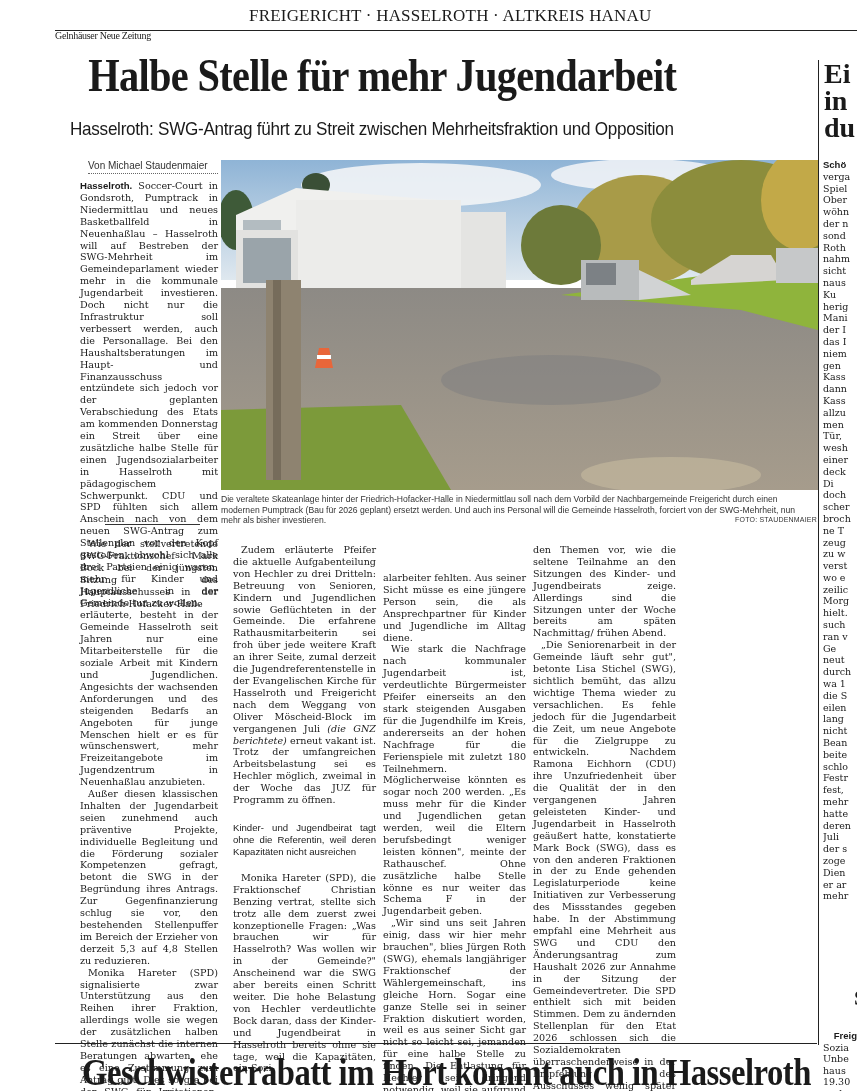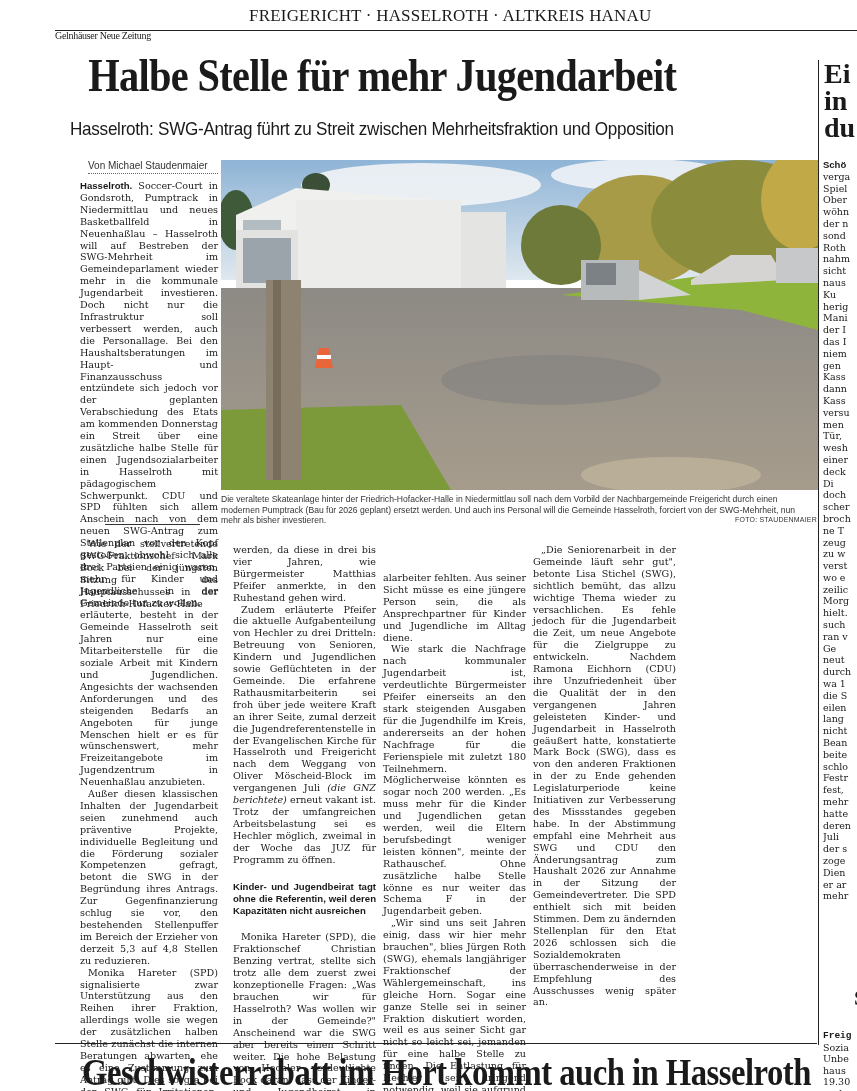--- a/index.html
+++ b/index.html
@@ -20,21 +20,21 @@
   .col { position: absolute; font-size: 9.6px; line-height: 11.9px; text-align: justify; hyphens: manual; }
   .col p { text-indent: 8px; }
   .col p.noindent { text-indent: 0; }
   .col .dateline { font-family: "Liberation Sans", sans-serif; font-weight: bold; }
   .col-1 { left: 80px; top: 180px; width: 138px; }
   .col-1b { left: 80px; top: 538px; width: 138px; }
   .sep-short { position: absolute; left: 105px; top: 524px; width: 95px; height: 1px; background: #333; }
   .col-2 { left: 233px; top: 544px; width: 143px; }
   .col-3 { left: 383px; top: 572px; width: 143px; }
   .col-4 { left: 533px; top: 544px; width: 143px; }
-  .subhead-box { font-family: "Liberation Sans", sans-serif; font-weight: bold; font-size: 9.6px; line-height: 12px; margin: 16px 0 14px 0; text-indent: 0 !important; }
+  .subhead-box { font-family: "Liberation Sans", sans-serif; font-weight: normal; font-size: 9.6px; line-height: 12px; margin: 16px 0 14px 0; text-indent: 0 !important; }
   .photo { position: absolute; left: 221px; top: 160px; width: 597px; height: 330px; overflow: hidden; }
   .caption { position: absolute; left: 221px; top: 494px; width: 596px; font-family: "Liberation Sans", sans-serif; font-size: 8.6px; line-height: 10.6px; color: #333; }
   .credit { position: absolute; right: 0; bottom: 0; font-size: 7px; letter-spacing: 0.2px; }
   .bottom-rule { position: absolute; left: 55px; top: 1043px; width: 762px; height: 1px; background: #222; }
   .next-head { position: absolute; left: 82px; top: 1050px; width: 800px; font-family: "Liberation Serif", serif; font-weight: bold; font-size: 38px; letter-spacing: -0.6px; white-space: nowrap; transform: scaleX(0.86); transform-origin: left top; }
   .italic { font-style: italic; }
 </style>
 </head>
 <body>
 
@@ -67,21 +67,21 @@
     <div>  Ku</div>
     <div>herig</div>
     <div>Mani</div>
     <div>der I</div>
     <div>das I</div>
     <div>niem</div>
     <div>gen</div>
     <div>Kass</div>
     <div>dann</div>
     <div>Kass</div>
-    <div>versu</div>
+    <div>allzu</div>
     <div>men</div>
     <div>Tür,</div>
     <div>wesh</div>
     <div>einer</div>
     <div>deck</div>
     <div>  Di</div>
     <div>doch</div>
     <div>scher</div>
     <div>broch</div>
     <div>ne T</div>
@@ -112,21 +112,21 @@
     <div>deren</div>
     <div>Juli</div>
     <div>der s</div>
     <div>zoge</div>
     <div>Dien</div>
     <div>er ar</div>
     <div>mehr</div>
   </div>
 <div class="side-head2">So</div>
 <div class="side-col2" id="side-col2">
-  <div class="kicker" style="font-family:Liberation Mono, monospace;font-weight:bold;">Freig</div>
+  <div class="kicker" style="font-family:Liberation Sans, sans-serif;font-weight:bold;text-align:right;">Freig</div>
 <div>Sozia</div>
     <div>Unbe</div>
     <div>haus</div>
     <div>19.30</div>
     <div>saal</div>
   </div>
 
 <div class="byline">Von Michael Staudenmaier</div>
 
 <div class="col col-1">
@@ -189,32 +189,32 @@
     <polygon points="98,188 108,188 112,208 94,208" fill="#e8663a"></polygon>
     <rect x="96" y="195" width="14" height="4" fill="#fff"></rect>
   </svg>
 </div>
 <div class="caption">
   <span>Die veraltete Skateanlage hinter der Friedrich-Hofacker-Halle in Niedermittlau soll nach dem Vorbild der Nachbargemeinde Freigericht durch einen modernen Pumptrack (Bau für 2026 geplant) ersetzt werden. Und auch ins Personal will die Gemeinde Hasselroth, forciert von der SWG-Mehrheit, nun mehr als bisher investieren.</span>
   <span class="credit">FOTO: STAUDENMAIER</span>
 </div>
 
 <div class="col col-2">
-  <p class="noindent">werden, da diese in drei bis vier Jahren, wie Bürgermeister Matthias Pfeifer anmerkte, in den Ruhestand gehen wird.</p>
   <p><span>Zudem erläuterte Pfeifer die aktuelle Aufgabenteilung von Hechler zu drei Dritteln: Betreuung von Senioren, Kindern und Jugendlichen sowie Geflüchteten in der Gemeinde. Die erfahrene Rathausmitarbeiterin sei froh über jede weitere Kraft an ihrer Seite, zumal derzeit die Jugendreferentenstelle in der Evangelischen Kirche für Hasselroth und Freigericht nach dem Weggang von Oliver Möscheid-Block im vergangenen Juli</span> <span class="italic">(die GNZ berichtete)</span> <span>erneut vakant ist. Trotz der umfangreichen Arbeitsbelastung sei es Hechler möglich, zweimal in der Woche das JUZ für Programm zu öffnen.</span></p>
   <div class="subhead-box">Kinder- und Jugendbeirat tagt ohne die Referentin, weil deren Kapazitäten nicht ausreichen</div>
   <p>Monika Hareter (SPD), die Fraktionschef Christian Benzing vertrat, stellte sich trotz alle dem zuerst zwei konzeptionelle Fragen: „Was brauchen wir für Hasselroth? Was wollen wir in der Gemeinde?" Anscheinend war die SWG aber bereits einen Schritt weiter. Die hohe Belastung von Hechler verdeutlichte Bock daran, dass der Kinder- und Jugendbeirat in Hasselroth bereits ohne sie tage, weil die Kapazitäten, ein Sozi-</p>
 </div>
 
 <div class="col col-3">
   <p class="noindent">alarbeiter fehlten. Aus seiner Sicht müsse es eine jüngere Person sein, die als Ansprechpartner für Kinder und Jugendliche im Alltag diene.</p>
   <p>Wie stark die Nachfrage nach kommunaler Jugendarbeit ist, verdeutlichte Bürgermeister Pfeifer einerseits an den stark steigenden Ausgaben für die Jugendhilfe im Kreis, andererseits an der hohen Nachfrage für die Ferienspiele mit zuletzt 180 Teilnehmern. Möglicherweise könnten es sogar noch 200 werden. „Es muss mehr für die Kinder und Jugendlichen getan werden, weil die Eltern berufsbedingt weniger leisten können", meinte der Rathauschef. Ohne zusätzliche halbe Stelle könne es nur weiter das Schema F in der Jugendarbeit geben.</p>
   <p>„Wir sind uns seit Jahren einig, dass wir hier mehr brauchen", blies Jürgen Roth (SWG), ehemals langjähriger Fraktionschef der Wählergemeinschaft, ins gleiche Horn. Sogar eine ganze Stelle sei in seiner Fraktion diskutiert worden, weil es aus seiner Sicht gar nicht so leicht sei, jemanden für eine halbe Stelle zu finden. Die Entlastung für Hechler sei dringend notwendig, weil sie aufgrund ihres großen Arbeitsgebiets Überstunden anhäufe.</p>
 
 </div>
 
 <div class="col col-4" style="width:143px;">
+  <p class="noindent">den Themen vor, wie die seltene Teilnahme an den Sitzungen des Kinder- und Jugendbeirats zeige. Allerdings sind die Sitzungen unter der Woche bereits am späten Nachmittag/ frühen Abend.</p>
   <p>„Die Seniorenarbeit in der Gemeinde läuft sehr gut", betonte Lisa Stichel (SWG), sichtlich bemüht, das allzu wichtige Thema wieder zu versachlichen. Es fehle jedoch für die Jugendarbeit die Zeit, um neue Angebote für die Zielgruppe zu entwickeln. Nachdem Ramona Eichhorn (CDU) ihre Unzufriedenheit über die Qualität der in den vergangenen Jahren geleisteten Kinder- und Jugendarbeit in Hasselroth geäußert hatte, konstatierte Mark Bock (SWG), dass es von den anderen Fraktionen in der zu Ende gehenden Legislaturperiode keine Initiativen zur Verbesserung des Missstandes gegeben habe. In der Abstimmung empfahl eine Mehrheit aus SWG und CDU den Änderungsantrag zum Haushalt 2026 zur Annahme in der Sitzung der Gemeindevertreter. Die SPD enthielt sich mit beiden Stimmen. Dem zu ändernden Stellenplan für den Etat 2026 schlossen sich die Sozialdemokraten überraschenderweise in der Empfehlung des Ausschusses wenig später an.</p>
 
 </div>
 
 <div class="bottom-rule"></div>
 <div class="next-head">Geschwisterrabatt im Hort kommt auch in Hasselroth</div>
 
 </body></html>

